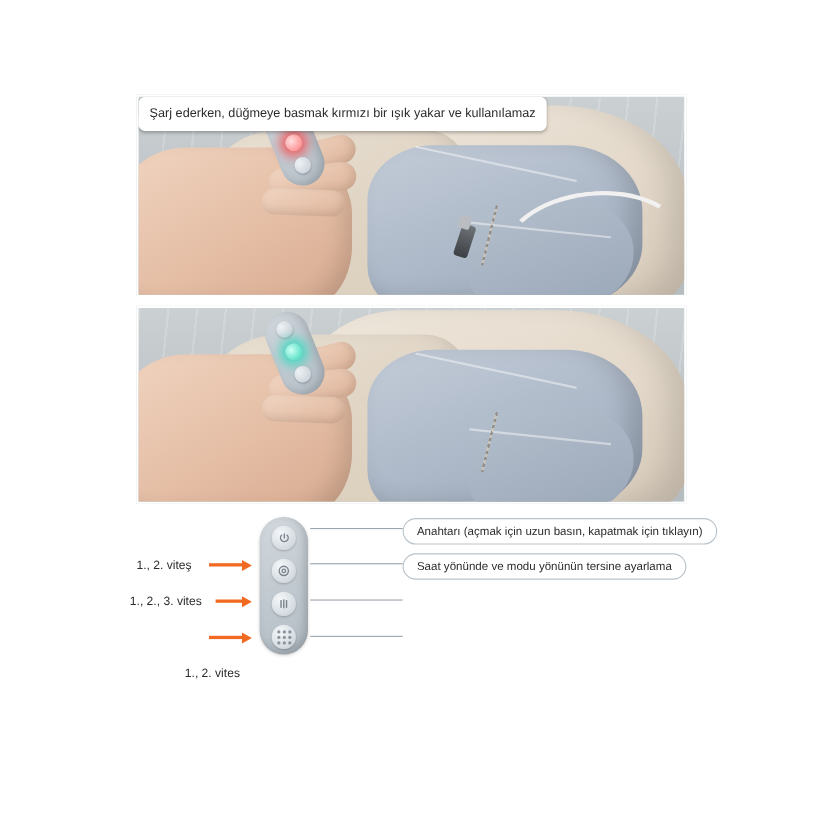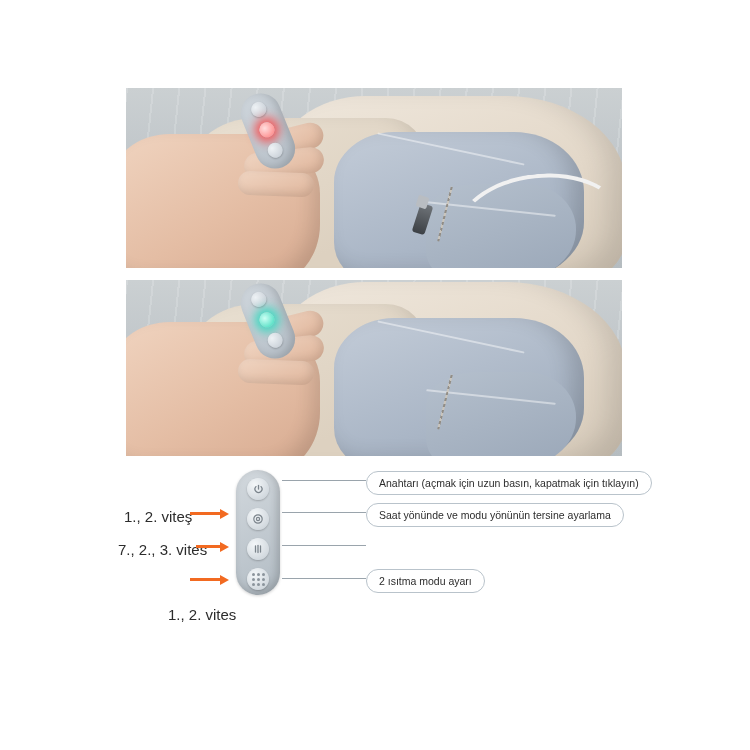--- a/index.html
+++ b/index.html
@@ -240,21 +240,21 @@
     background: #ffffff;
     border: 1px solid #b9c3cb;
     border-radius: 12px;
     padding: 5px 12px;
     font-size: 10.5px;
     color: #2c2c2c;
     white-space: nowrap;
   }
   .left-label {
     position: absolute;
-    font-size: 15px;
+    font-size: 11px;
     color: #2c2c2c;
     white-space: nowrap;
   }
   .arrow {
     position: absolute;
     height: 0;
     border-top: 5px solid transparent;
     border-bottom: 5px solid transparent;
     border-left: 9px solid #f26a21;
   }
@@ -293,20 +293,21 @@
     <div class="pad" style="left:122px;top:4px;width:40px;height:78px;transform:rotate(-22deg);">
       <div class="pad-btn" style="left:12px;top:8px;"></div>
       <div class="pad-btn glow-red" style="left:12px;top:30px;"></div>
       <div class="pad-btn" style="left:12px;top:52px;"></div>
     </div>
 
     <div class="cable" style="left:330px;top:86px;width:160px;height:96px;transform:rotate(-6deg);"></div>
     <div class="plug" style="left:290px;top:116px;"></div>
     <div class="plug-tip" style="left:291px;top:108px;transform:rotate(18deg);"></div>
 
+    <div class="callout">Şarj ederken, düğmeye basmak kırmızı bir ışık yakar ve kullanılamaz</div>
 
   </div>
 
   <div class="photo photo-bottom">
     <div class="floor"></div>
 
     <div class="device-body" style="top:2px;"></div>
     <div class="device-body2" style="top:24px;"></div>
     <div class="fabric" style="top:38px;"></div>
     <div class="fabric2" style="top:92px;"></div>
@@ -362,27 +363,26 @@
     </div>
   </div>
 
   <div class="leader-h" style="left:282px;top:480px;width:84px;"></div>
   <div class="leader-h" style="left:282px;top:512px;width:84px;"></div>
   <div class="leader-h" style="left:282px;top:545px;width:84px;"></div>
   <div class="leader-h" style="left:282px;top:578px;width:84px;"></div>
 
   <div class="label-box" style="left:366px;top:471px;">Anahtarı (açmak için uzun basın, kapatmak için tıklayın)</div>
   <div class="label-box" style="left:366px;top:503px;">Saat yönünde ve modu yönünün tersine ayarlama</div>
-  <div class="label-box" style="left:366px;top:569px;">2 ısıtma modu ayarı</div>
 
   <div class="left-label" style="left:124px;top:508px;">1., 2. viteş</div>
   <div class="arrow-stem" style="left:190px;top:512px;width:30px;"></div>
   <div class="arrow" style="left:220px;top:509px;"></div>
 
-  <div class="left-label" style="left:118px;top:541px;">7., 2., 3. vites</div>
+  <div class="left-label" style="left:118px;top:541px;">1., 2., 3. vites</div>
   <div class="arrow-stem" style="left:196px;top:545px;width:24px;"></div>
   <div class="arrow" style="left:220px;top:542px;"></div>
 
   <div class="left-label" style="left:124px;top:606px;margin-left:44px;">1., 2. vites</div>
   <div class="arrow-stem" style="left:190px;top:578px;width:30px;"></div>
   <div class="arrow" style="left:220px;top:575px;"></div>
 
 </div>
 
 </body></html>

